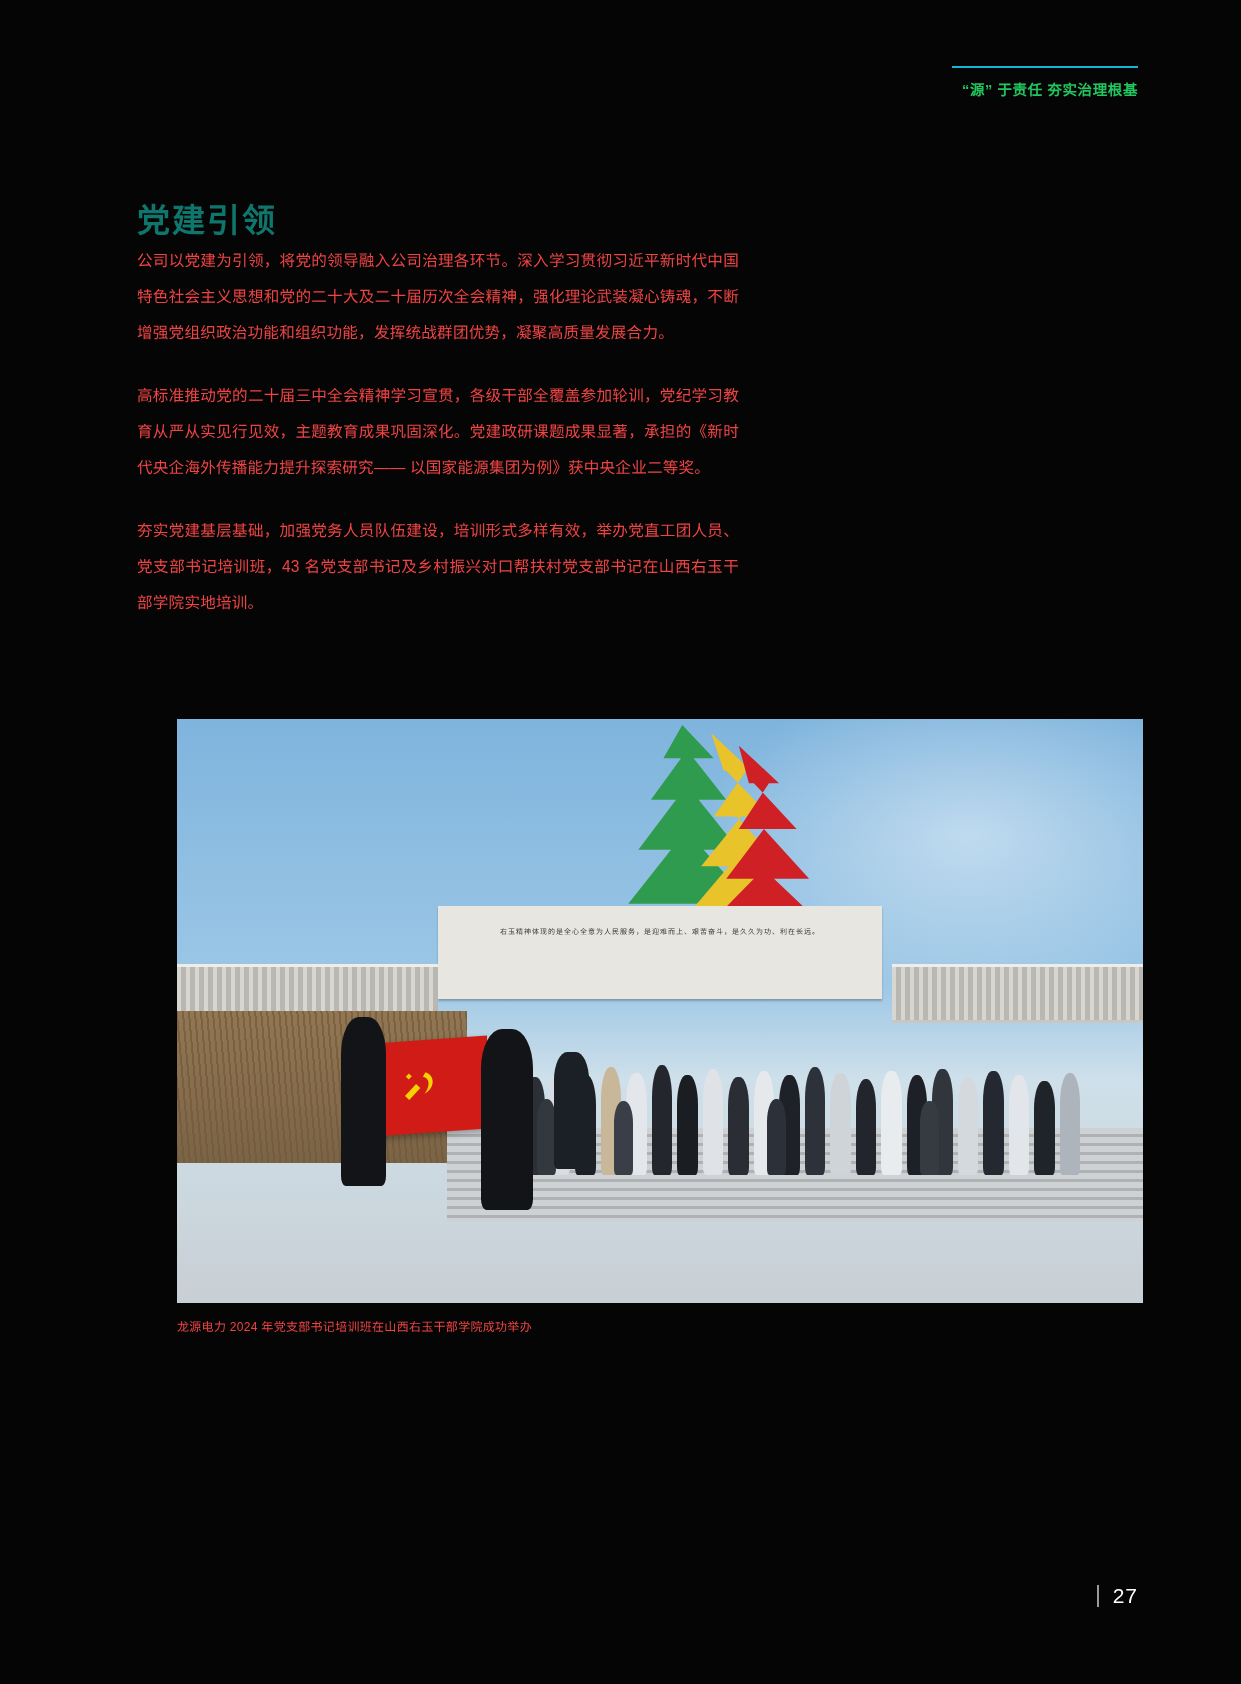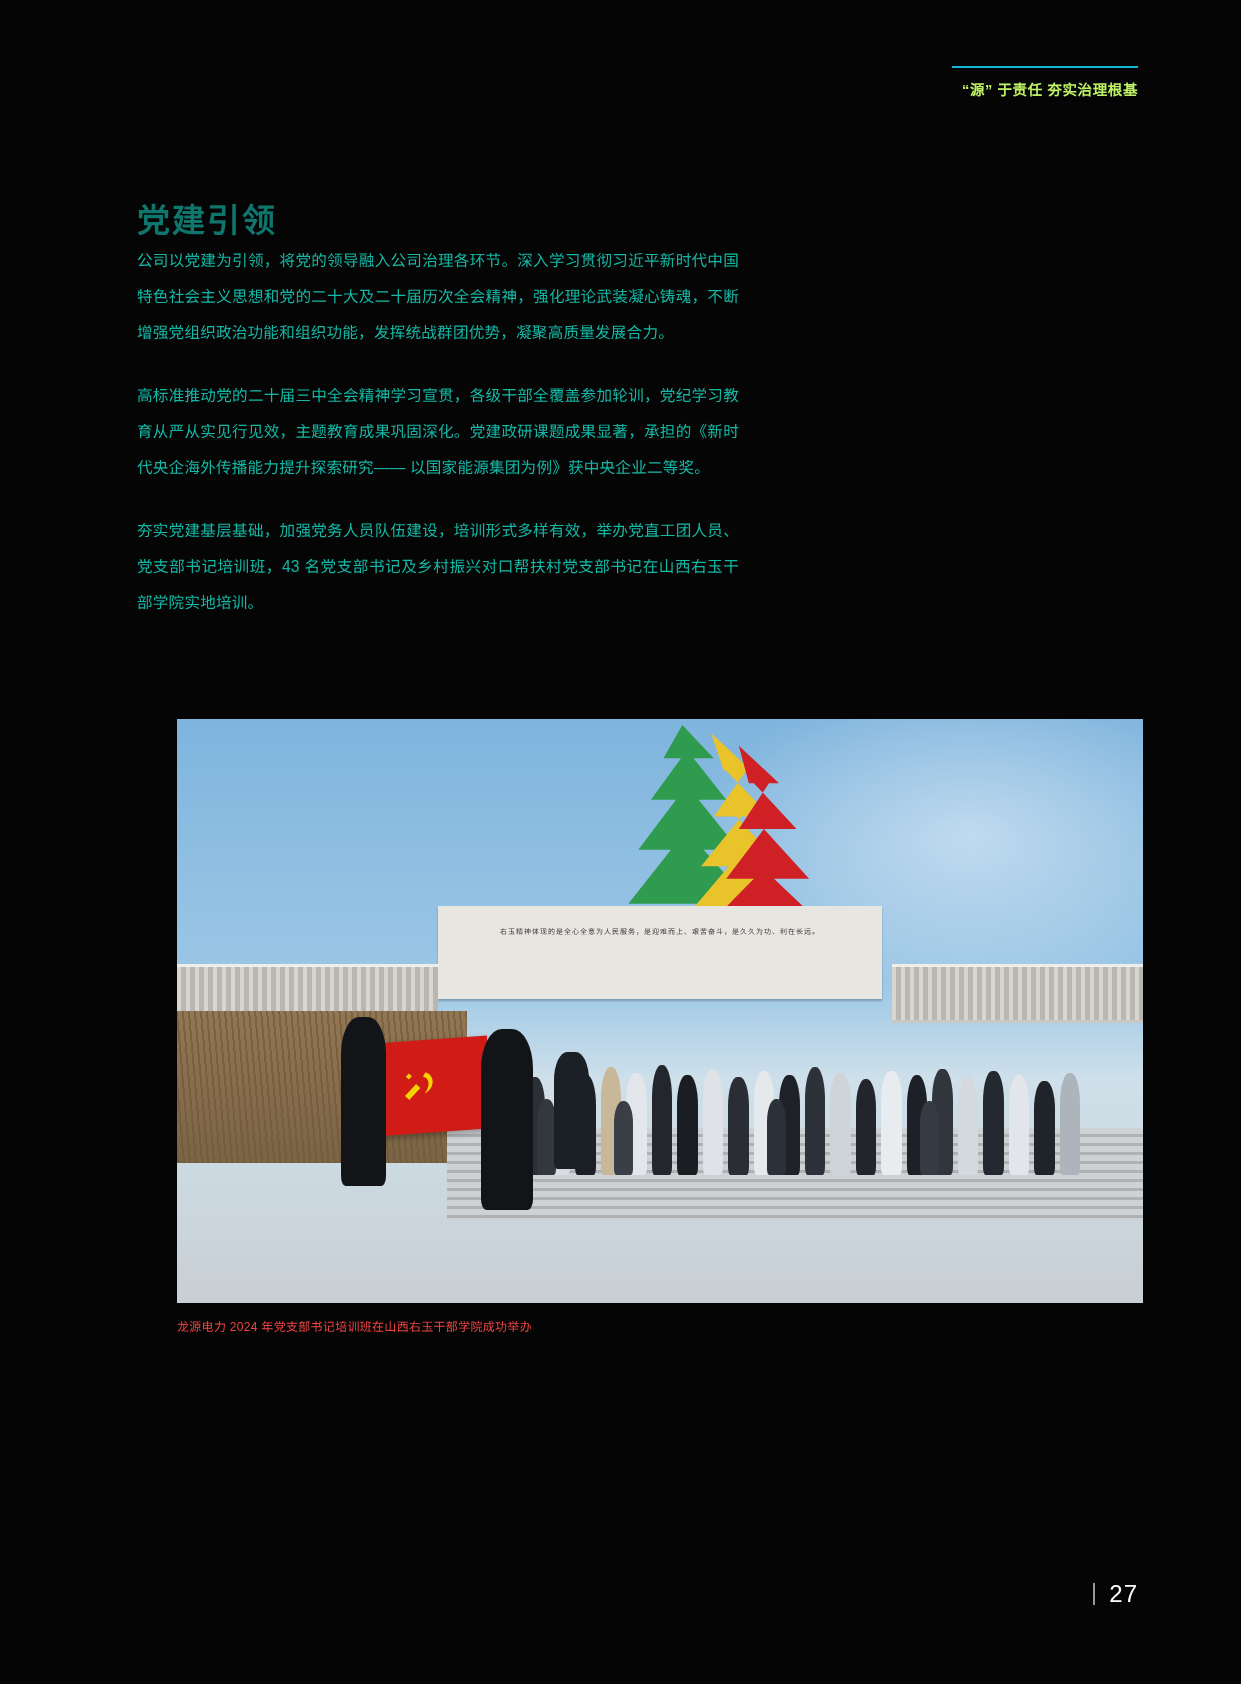--- a/index.html
+++ b/index.html
@@ -32,21 +32,21 @@
   .header-rule {
     width: 186px;
     height: 2px;
     background: #16b7d6;
     margin-left: auto;
     margin-bottom: 10px;
   }
   .header-text {
     font-size: 14.5px;
     letter-spacing: 0.6px;
-    color: #bef264;
+    color: #22c55e;
     font-weight: 600;
     white-space: nowrap;
   }
 
   
   .section-title {
     position: absolute;
     left: 137px;
     top: 172px;
     font-size: 33px;
@@ -58,21 +58,21 @@
   
   .body-copy {
     position: absolute;
     left: 137px;
     top: 243px;
     width: 602px;
   }
   .para {
     font-size: 15.6px;
     line-height: 36px;
-    color: #14b8a6;
+    color: #ef4444;
     text-align: justify;
     letter-spacing: 0.2px;
     margin: 0 0 27px 0;
   }
   .para:last-child { margin-bottom: 0; }
 
   
   .figure {
     position: absolute;
     left: 137px;
@@ -219,21 +219,21 @@
     display: flex;
     align-items: center;
     gap: 14px;
   }
   .footer-bar {
     width: 2px;
     height: 22px;
     background: #9a9a9a;
   }
   .page-num {
-    font-size: 24px;
+    font-size: 21px;
     color: #ffffff;
     letter-spacing: 1px;
   }
 </style>
 </head>
 <body>
 
 <div class="page">
 
   <div class="header">

